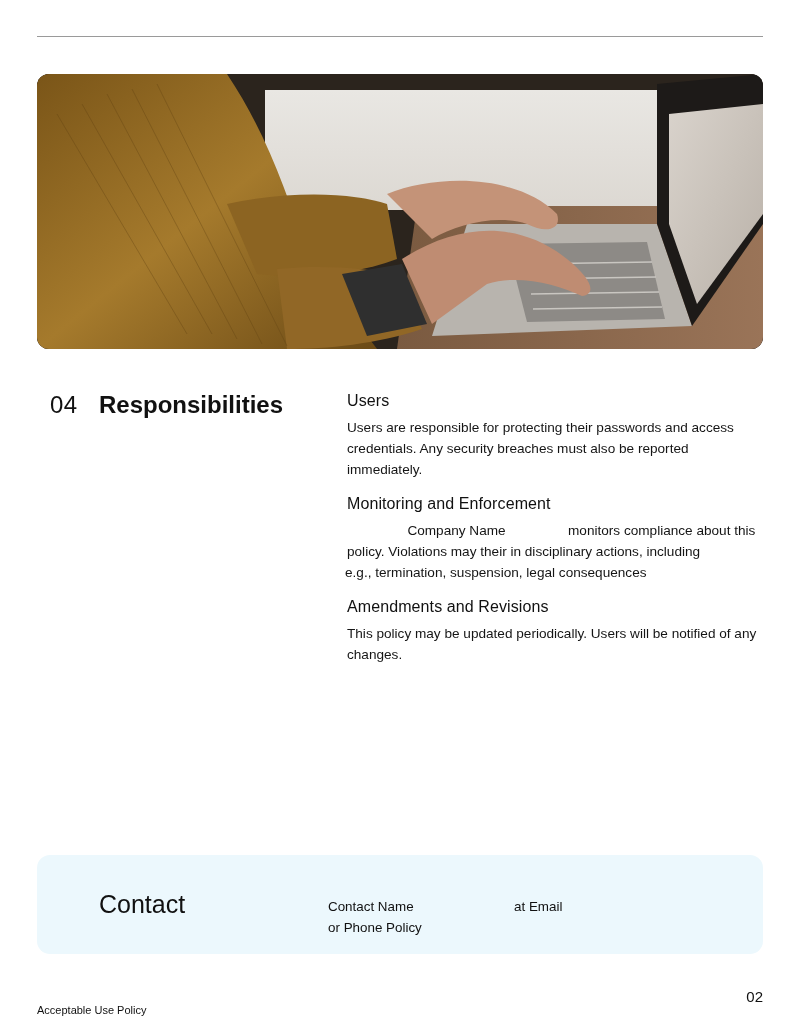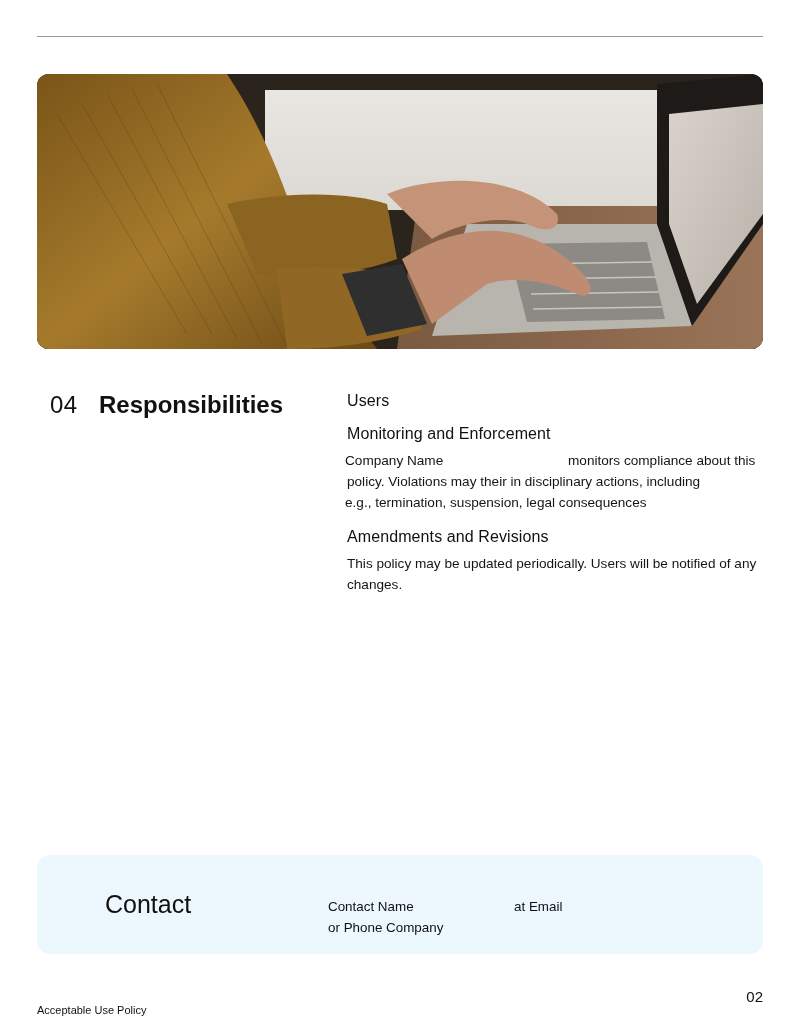--- a/index.html
+++ b/index.html
@@ -30,29 +30,29 @@
     }
     .block { margin-bottom: 15px; }
     .block h3 {
       margin: 0 0 7px 0; font-size: 16px; font-weight: 400; color: #111;
       letter-spacing: 0.1px;
     }
     .block p {
       margin: 0; font-size: 13.6px; line-height: 21px; color: #151515;
     }
     .inline-field { display: inline-block; }
-    .company-field { width: 223px; margin-left: -2px; }
+    .company-field { width: 223px; margin-left: -2px; text-align: center; }
     .line-indent { margin-left: -2px; }
 
     .contact-box {
       position: absolute; left: 37px; top: 855px; width: 726px; height: 99px;
       background: #ecf8fd; border-radius: 13px;
     }
     .contact-title {
-      position: absolute; left: 68px; top: 35px; font-size: 25px; font-weight: 400;
+      position: absolute; left: 62px; top: 35px; font-size: 25px; font-weight: 400;
       color: #111;
     }
     .contact-text {
       position: absolute; left: 291px; top: 20px; font-size: 13.4px; line-height: 21px;
       color: #111;
     }
     .contact-name { display: inline-block; width: 186px; }
     .footer-left {
       position: absolute; left: 37px; top: 1004px; font-size: 11px; color: #111;
     }
@@ -126,20 +126,24 @@
     </g>
   </svg>
 </div>
 
 <div class="section-num">04</div>
 <div class="section-title">Responsibilities</div>
 
 <div class="content">
   <div class="block">
     <h3>Users</h3>
+    <p>
+      <span>Users are responsible for protecting their passwords and access</span><br>
+      <span>credentials. Any security breaches must also be reported immediately.</span>
+    </p>
   </div>
 
   <div class="block">
     <h3>Monitoring and Enforcement</h3>
     <p>
       <span class="inline-field company-field">Company Name</span><span>monitors compliance about this</span><br>
       <span>policy. Violations may their in disciplinary actions, including</span><br>
       <span class="inline-field line-indent">e.g., termination, suspension, legal consequences</span>
     </p>
   </div>
@@ -153,18 +157,18 @@
   </div>
 </div>
 
 <div class="contact-box">
   <div class="contact-title">Contact</div>
   <div class="contact-text">
     <br>
     <span class="contact-name">Contact Name</span><span>at</span>
     <span>Email</span><br>
     <span>or</span>
-    <span>Phone Company</span>
+    <span>Phone Policy</span>
   </div>
 </div>
 
 <div class="footer-left">Acceptable Use Policy</div>
 <div class="footer-right">02</div>
 
 </body></html>

